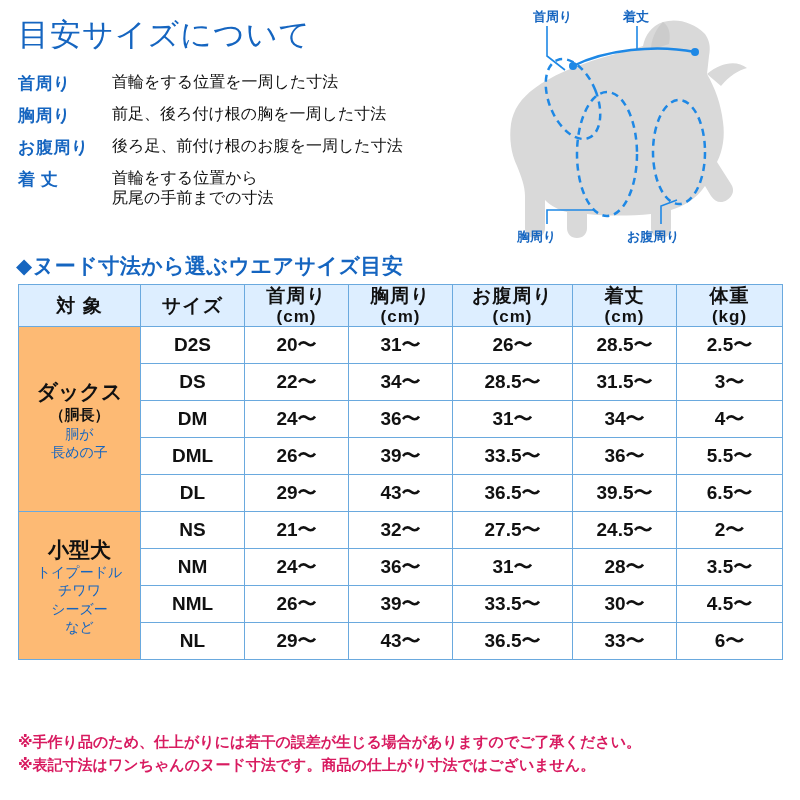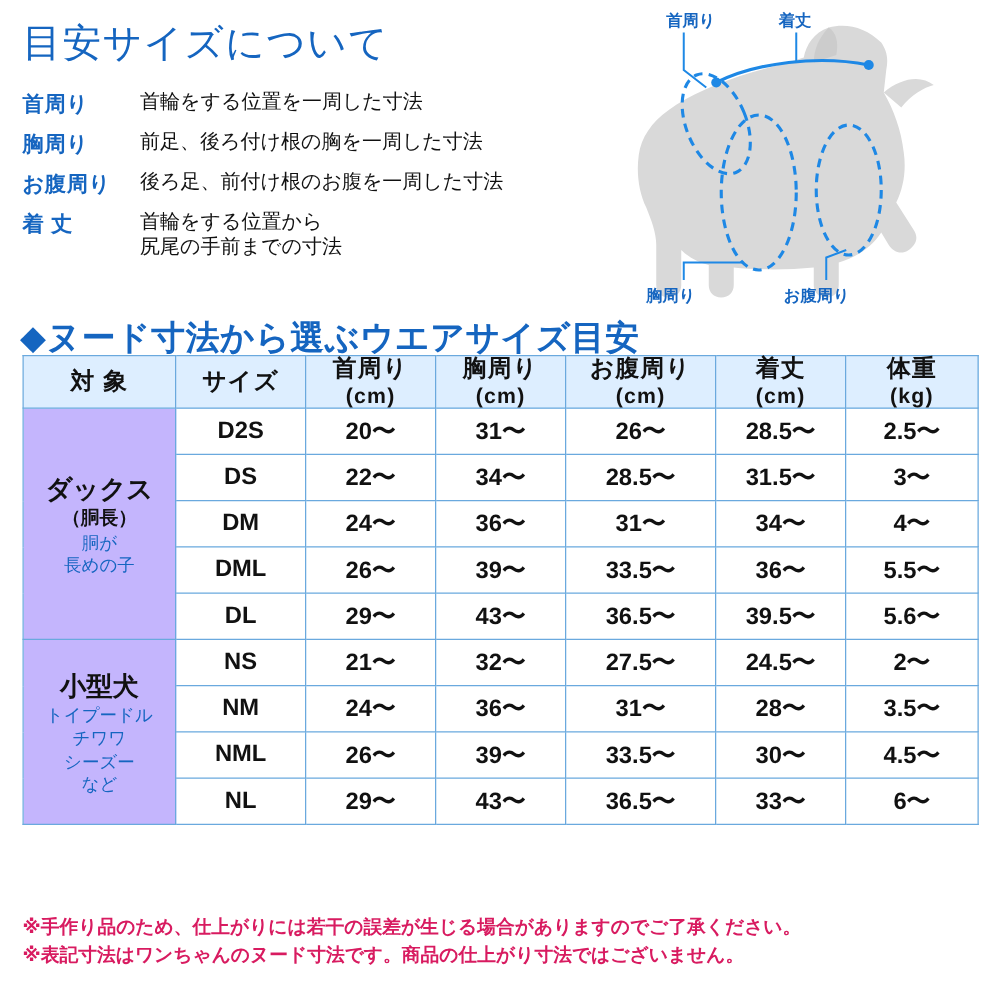--- a/index.html
+++ b/index.html
@@ -39,21 +39,21 @@
     white-space:nowrap;
   }
   .lbl-neck{left:78px;top:4px;}
   .lbl-len{left:168px;top:4px;}
   .lbl-chest{left:62px;top:224px;}
   .lbl-belly{left:172px;top:224px;}
 
   
   .sec-title{
     position:absolute;left:16px;top:252px;
-    font-size:27px;font-weight:bold;color:#1565c0;
+    font-size:21px;font-weight:bold;color:#1565c0;
     letter-spacing:0.5px;
   }
 
   
   table.size-table{
     position:absolute;left:18px;top:284px;
     width:764px;
     border-collapse:collapse;
     table-layout:fixed;
   }
@@ -72,21 +72,21 @@
     font-weight:bold;
     font-size:19px;
     height:52px;
     line-height:1.15;
     letter-spacing:1px;
   }
   thead th .unit{display:block;font-size:17px;}
   td.num{font-weight:bold;font-size:20px;}
   td.size-code{font-weight:bold;font-size:22px;}
   td.group{
-    background:#c4b5fd;
+    background:#fdba74;
     color:#1565c0;
     font-weight:bold;
     line-height:1.3;
   }
   td.group .g-main{display:block;font-size:21px;}
   td.group .g-sub{display:block;font-size:15px;}
   td.group .g-note{display:block;font-size:14px;color:#1565c0;font-weight:normal;}
   .col-target{width:122px;}
   .col-size{width:104px;}
   .col-neck{width:104px;}
@@ -253,21 +253,21 @@
         <td class="num">33.5〜</td>
         <td class="num">36〜</td>
         <td class="num">5.5〜</td>
       </tr>
       <tr>
         <td class="size-code">DL</td>
         <td class="num">29〜</td>
         <td class="num">43〜</td>
         <td class="num">36.5〜</td>
         <td class="num">39.5〜</td>
-        <td class="num">5.6〜</td>
+        <td class="num">6.5〜</td>
       </tr>
 
       <tr>
         <td class="group" rowspan="4">
           <span class="g-main">小型犬</span>
           <span class="g-note">トイプードル</span>
           <span class="g-note">チワワ</span>
           <span class="g-note">シーズー</span>
           <span class="g-note">など</span>
         </td>

